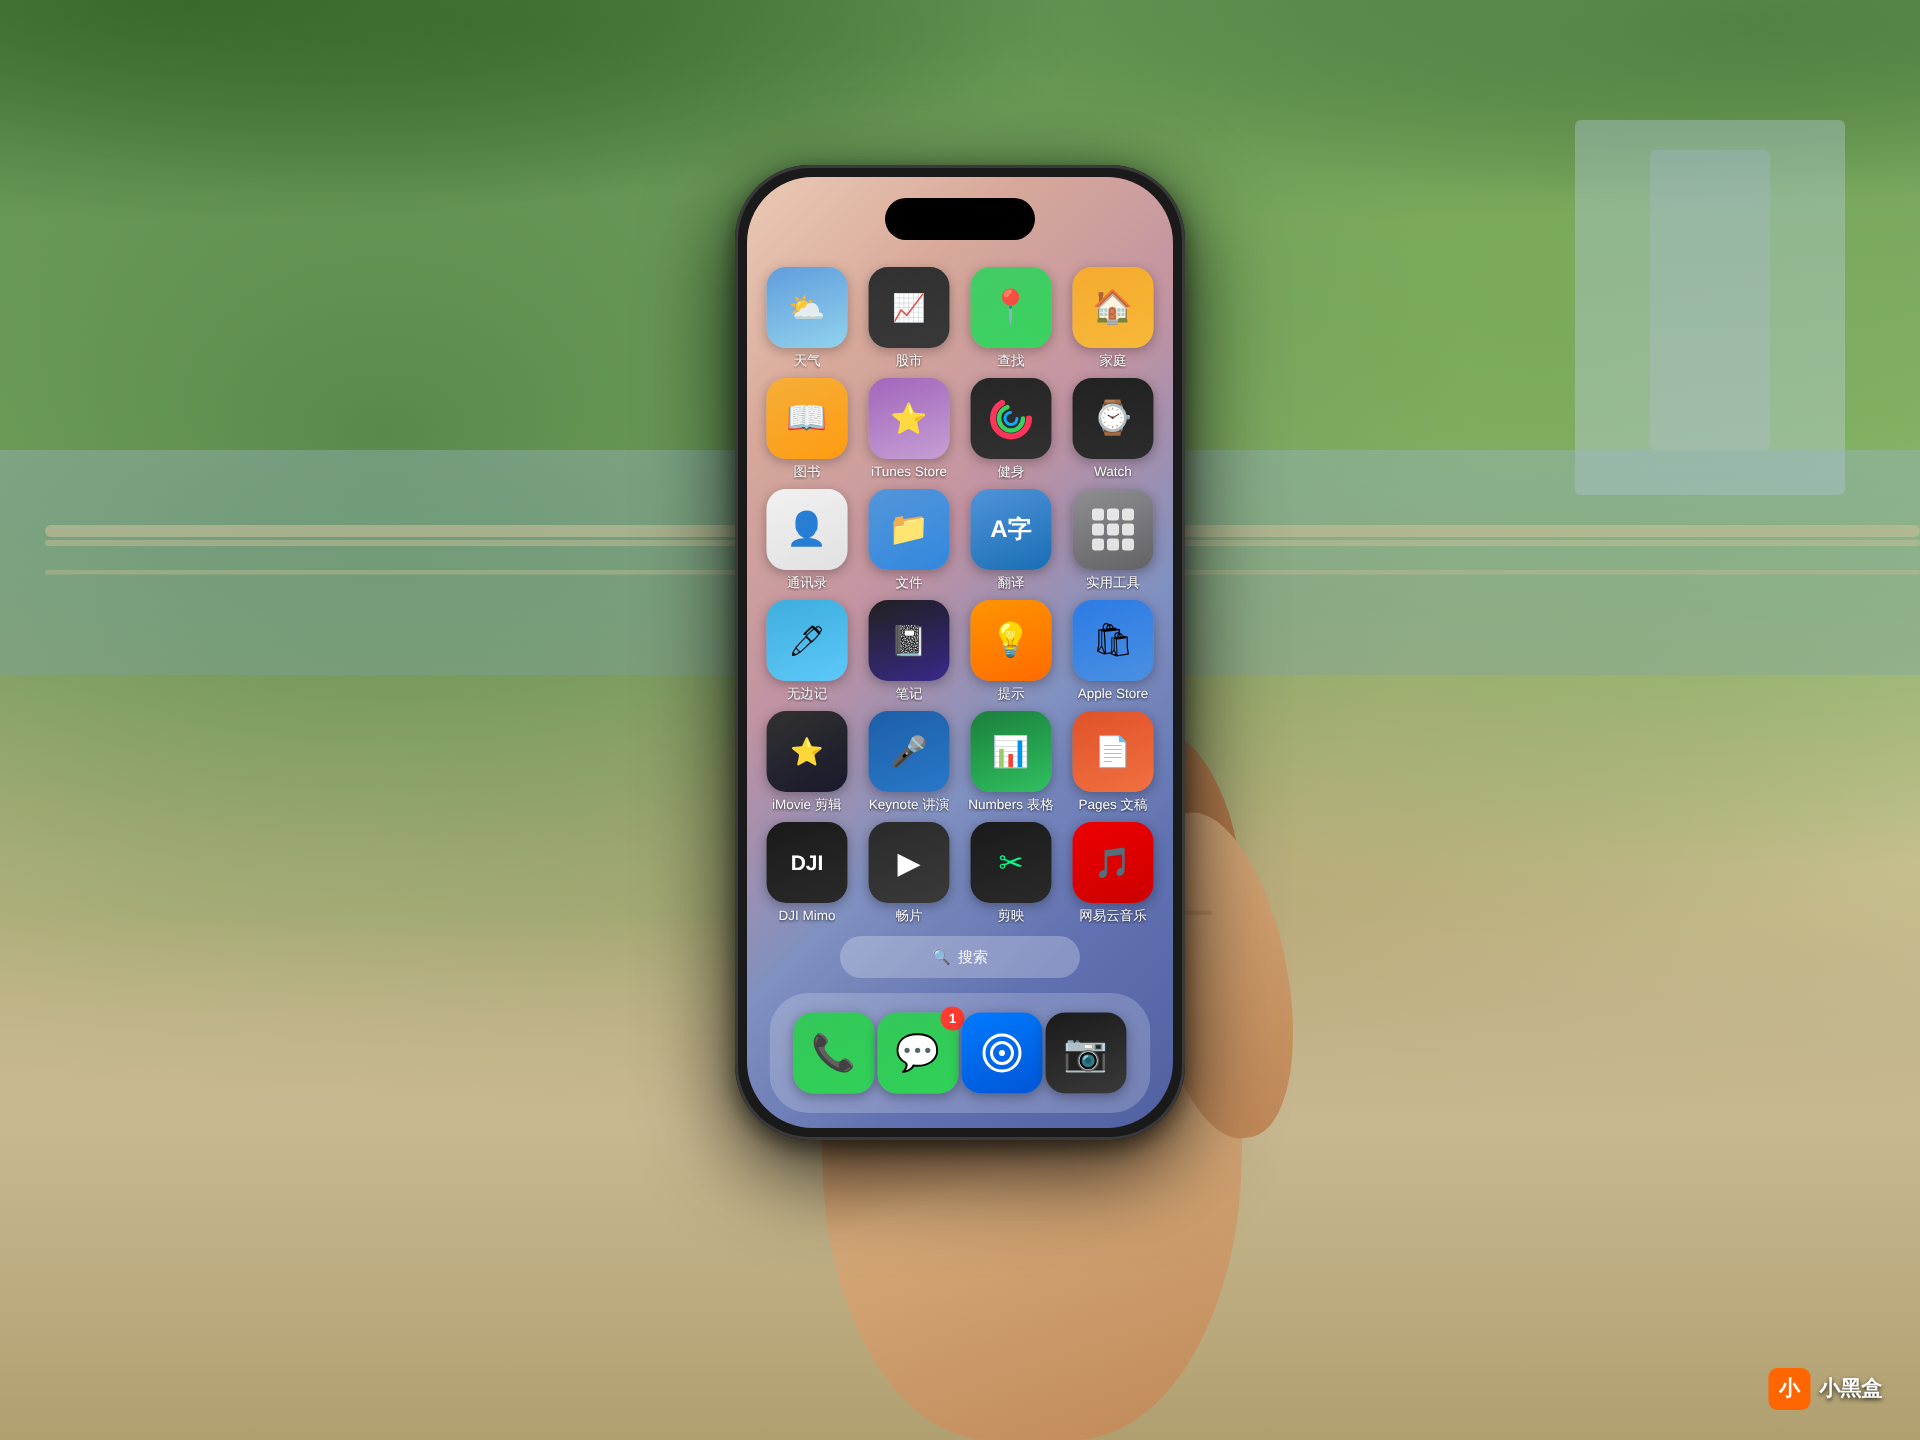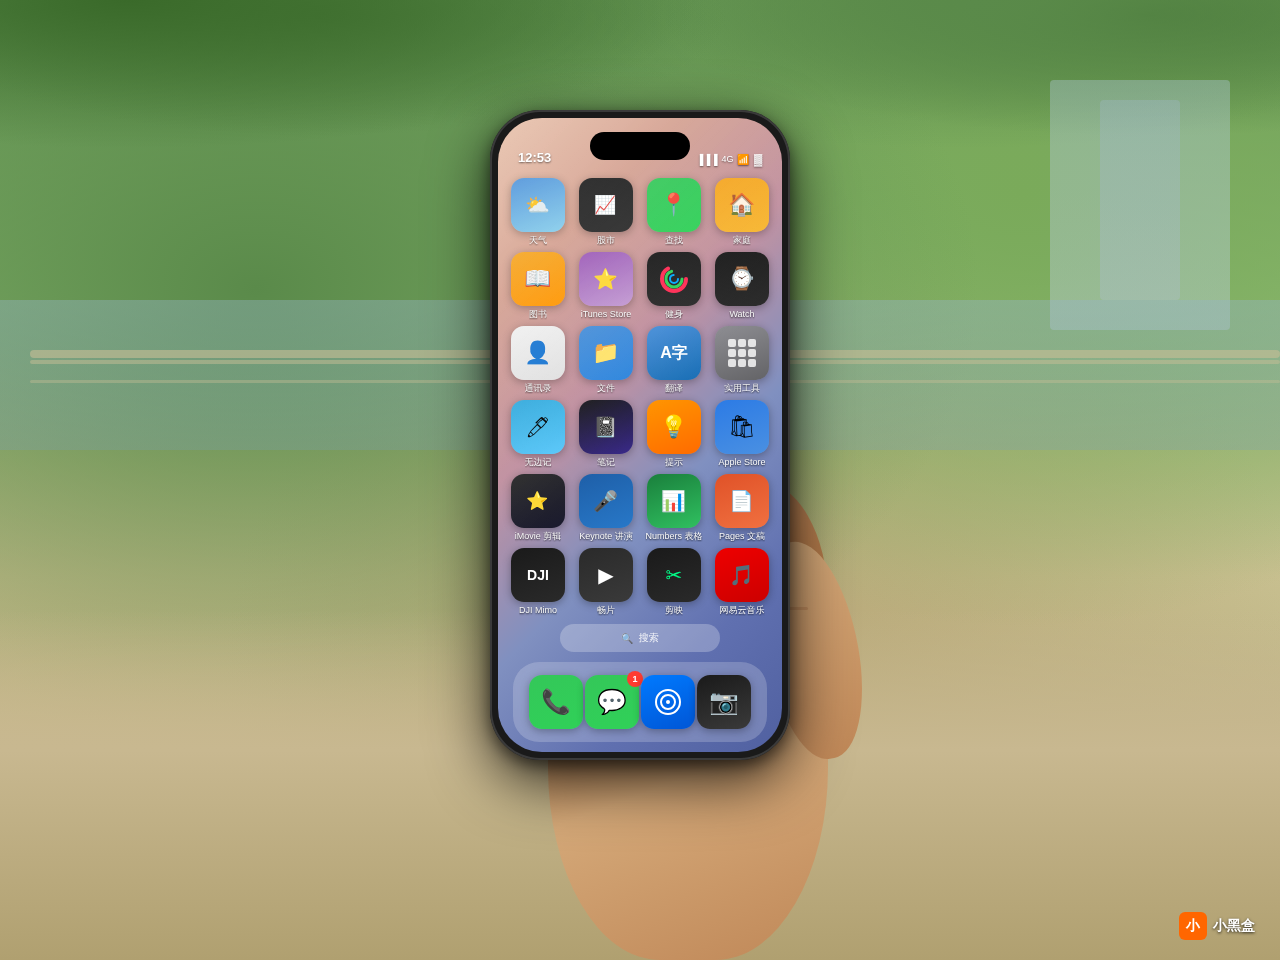--- a/index.html
+++ b/index.html
@@ -346,29 +346,20 @@
 </div>
 
 <div style="position:absolute;top:110px;left:50%;transform:translateX(-50%);z-index:8;">
   <div class="iphone">
     <div class="screen">
 
       <div class="dynamic-island"></div>
 
       <div class="screen-glare"></div>
 
-      <div class="status-bar">
-        <span class="status-time">12:53</span>
-        <div class="status-icons">
-          <span class="status-icon">▐▐▐</span>
-          <span class="status-icon" style="font-size:9px;">4G</span>
-          <span class="status-icon">📶</span>
-          <span class="status-icon" style="font-size:11px;">▓</span>
-        </div>
-      </div>
 
       <div style="position:absolute;top:58px;left:8px;right:8px;display:grid;grid-template-columns:repeat(4,1fr);gap:8px;padding:2px;">
 
         <div class="app-icon">
           <div class="app-icon-img app-weather">
             <span style="font-size:20px;">⛅</span>
           </div>
           <span class="app-label">天气</span>
         </div>
 

